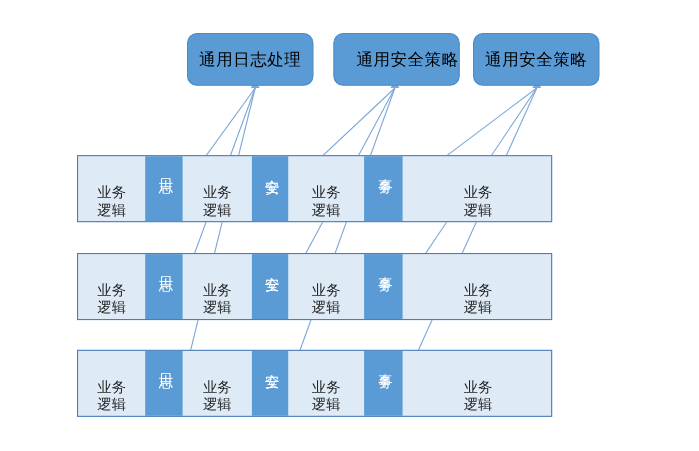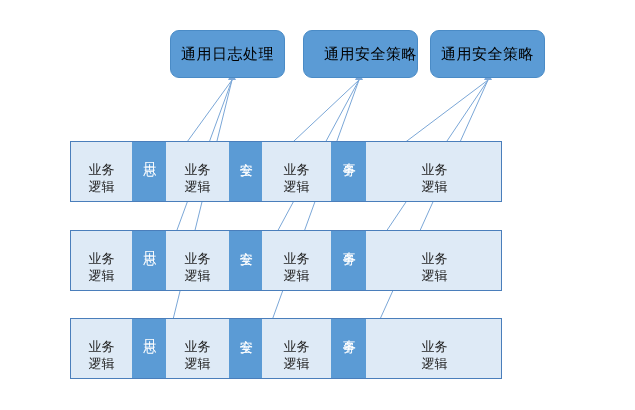--- a/index.html
+++ b/index.html
@@ -58,21 +58,21 @@
     box-sizing: border-box;
   }
 
   
   .biz-cell {
     position: absolute;
     top: 0;
     height: 100%;
     box-sizing: border-box;
     display: flex;
-    align-items: center;
+    align-items: flex-end;
     justify-content: center;
     padding-top: 14px;
   }
   .biz-label {
     color: #222222;
     font-size: 13px;
     line-height: 1.28;
     text-align: center;
     white-space: pre-line;
   }

